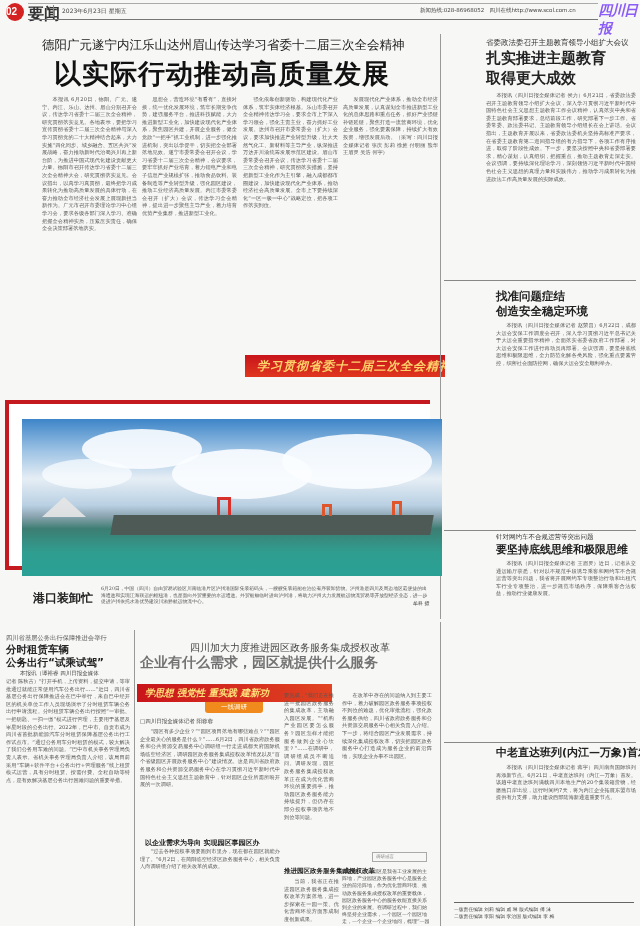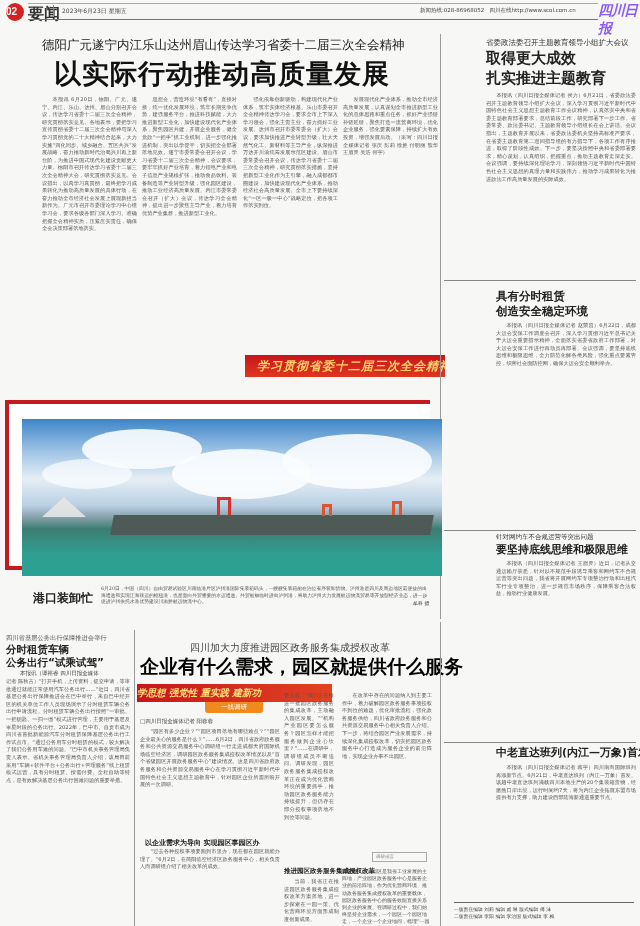--- a/index.html
+++ b/index.html
@@ -29,22 +29,22 @@
 .bridge{position:absolute;left:20px;top:78px;width:0;height:0;border-left:22px solid transparent;border-right:22px solid transparent;border-bottom:20px solid rgba(230,230,230,.9)}
 .photo-title{position:absolute;left:24px;top:186px;font-size:12px;font-weight:bold;color:#222}
 .photo-cap{position:absolute;left:92px;top:182px;width:330px;font-size:4.8px;line-height:6.6px;color:#555;font-family:"DejaVu Serif",serif}
 .credit{position:absolute;left:404px;top:196px;font-size:5px;color:#444}
 .divline{position:absolute;height:1px;background:#888}
 .vline{position:absolute;width:1px;background:#999}
 .s2k{position:absolute;left:6px;top:634px;font-size:6.3px;color:#555}
 .s2t{position:absolute;left:6px;top:643px;font-size:10.5px;font-weight:bold;color:#222;line-height:13px}
 .s2by{position:absolute;left:20px;top:670px;font-size:5.5px;color:#444}
 .mk{position:absolute;left:190px;top:641px;font-size:10px;color:#444;white-space:nowrap}
-.mh{position:absolute;left:140px;top:654px;font-size:19px;font-weight:bold;color:#000000;white-space:nowrap}
-.banner2{position:absolute;left:137px;top:684px;width:195px;height:18px;background:linear-gradient(90deg,#c8151b,#e24422);color:#ffe27a;font:bold italic 9.5px "DejaVu Serif",serif;line-height:18px;white-space:nowrap;overflow:hidden}
+.mh{position:absolute;left:140px;top:654px;font-size:14px;font-weight:bold;color:#737373;white-space:nowrap}
+.banner2{position:absolute;left:137px;top:684px;width:195px;height:18px;background:linear-gradient(90deg,#c8151b,#e24422);color:#ffe27a;font:bold italic 9.5px "DejaVu Serif",serif;line-height:18px;padding-left:8px;white-space:nowrap;overflow:hidden}
 .yixian{position:absolute;left:205px;top:702px;width:58px;height:11px;background:#f08a1c;color:#fff;font-size:6.5px;line-height:11px;text-align:center;border-radius:0 0 3px 3px}
 .subhead{position:absolute;font-size:7px;font-weight:bold;color:#222;white-space:nowrap}
 .note{position:absolute;left:372px;top:852px;width:55px;height:10px;border:1px solid #aaa;font-size:4.5px;color:#888;padding-left:3px;line-height:8px}
 .quote{position:absolute;left:342px;top:868px;width:88px;font-size:5px;line-height:7.2px;color:#555;font-family:"DejaVu Serif",serif}
 .quote b{color:#333}
 .rk{position:absolute;font-size:6.5px;color:#333;white-space:nowrap}
 .rh{position:absolute;font-size:11.5px;font-weight:bold;color:#222;line-height:15px;white-space:nowrap}
 .editors{position:absolute;left:454px;top:906px;font-size:4.8px;line-height:7px;color:#444;white-space:nowrap}
 .edline{position:absolute;left:454px;top:902px;width:180px;height:1px;background:#666}
 </style>
@@ -80,30 +80,30 @@
 <div class="col" style="left:343px;top:96px;width:95px;height:255px">
     <p>发展现代化产业体系，推动全市经济高质量发展，认真谋划全市推进新型工业化的总体思路和重点任务，抓好产业强链补链延链，聚焦打造一流营商环境，优化企业服务，强化要素保障，持续扩大有效投资，增强发展后劲。（采写：四川日报全媒体记者 张庆 彭莉 徐旌 付明丽 熊华 王眉灵 吴浩 何宇）</p>
   </div>
 
 <div class="banner1">学习贯彻省委十二届三次全会精神</div>
 
 <div class="vline" style="left:440px;top:34px;height:585px"></div>
 
 <div class="rtitle-k">省委政法委召开主题教育领导小组扩大会议</div>
 <div class="rtitle">
+  <div>扎实推进主题教育</div>
   <div>取得更大成效</div>
-  <div>扎实推进主题教育</div>
 </div>
 <div class="col" style="left:486px;top:92px;width:150px;height:180px">
     <p>本报讯（四川日报全媒体记者 侯力）6月21日，省委政法委召开主题教育领导小组扩大会议，深入学习贯彻习近平新时代中国特色社会主义思想主题教育工作会议精神，认真落实中央和省委主题教育部署要求，总结前段工作，研究部署下一步工作。省委常委、政法委书记、主题教育领导小组组长在会上讲话。会议指出，主题教育开展以来，省委政法委机关坚持高标准严要求，在省委主题教育第二巡回指导组的有力指导下，各项工作有序推进，取得了阶段性成效。下一步，要坚决按照中央和省委部署要求，精心谋划，认真组织，把握重点，推动主题教育走深走实。会议强调，要持续深化理论学习，深刻领悟习近平新时代中国特色社会主义思想的真理力量和实践伟力，推动学习成果转化为推进政法工作高质量发展的实际成效。</p>
   </div>
 
 <div class="divline" style="left:444px;top:280px;width:192px"></div>
 <div class="rh" style="left:496px;top:289px">
-  <div>具有分时租赁</div>
+  <div>找准问题症结</div>
   <div>创造安全稳定环境</div>
 </div>
 <div class="col" style="left:496px;top:322px;width:140px;height:205px">
     <p>本报讯（四川日报全媒体记者 赵荣昌）6月22日，成都大运会安保工作调度会召开，深入学习贯彻习近平总书记关于大运会重要指示精神，全面落实省委省政府工作部署，对大运会安保工作进行再动员再部署。会议强调，要坚持底线思维和极限思维，全力防范化解各类风险，强化重点要素管控，织密社会面防控网，确保大运会安全顺利举办。</p>
   </div>
 
 <div class="divline" style="left:444px;top:530px;width:192px"></div>
 <div class="rk" style="left:496px;top:533px">针对网约车不合规运营等突出问题</div>
 <div class="rh" style="left:496px;top:542px;font-size:11px">要坚持底线思维和极限思维</div>
 <div class="col" style="left:496px;top:560px;width:140px;height:180px">

